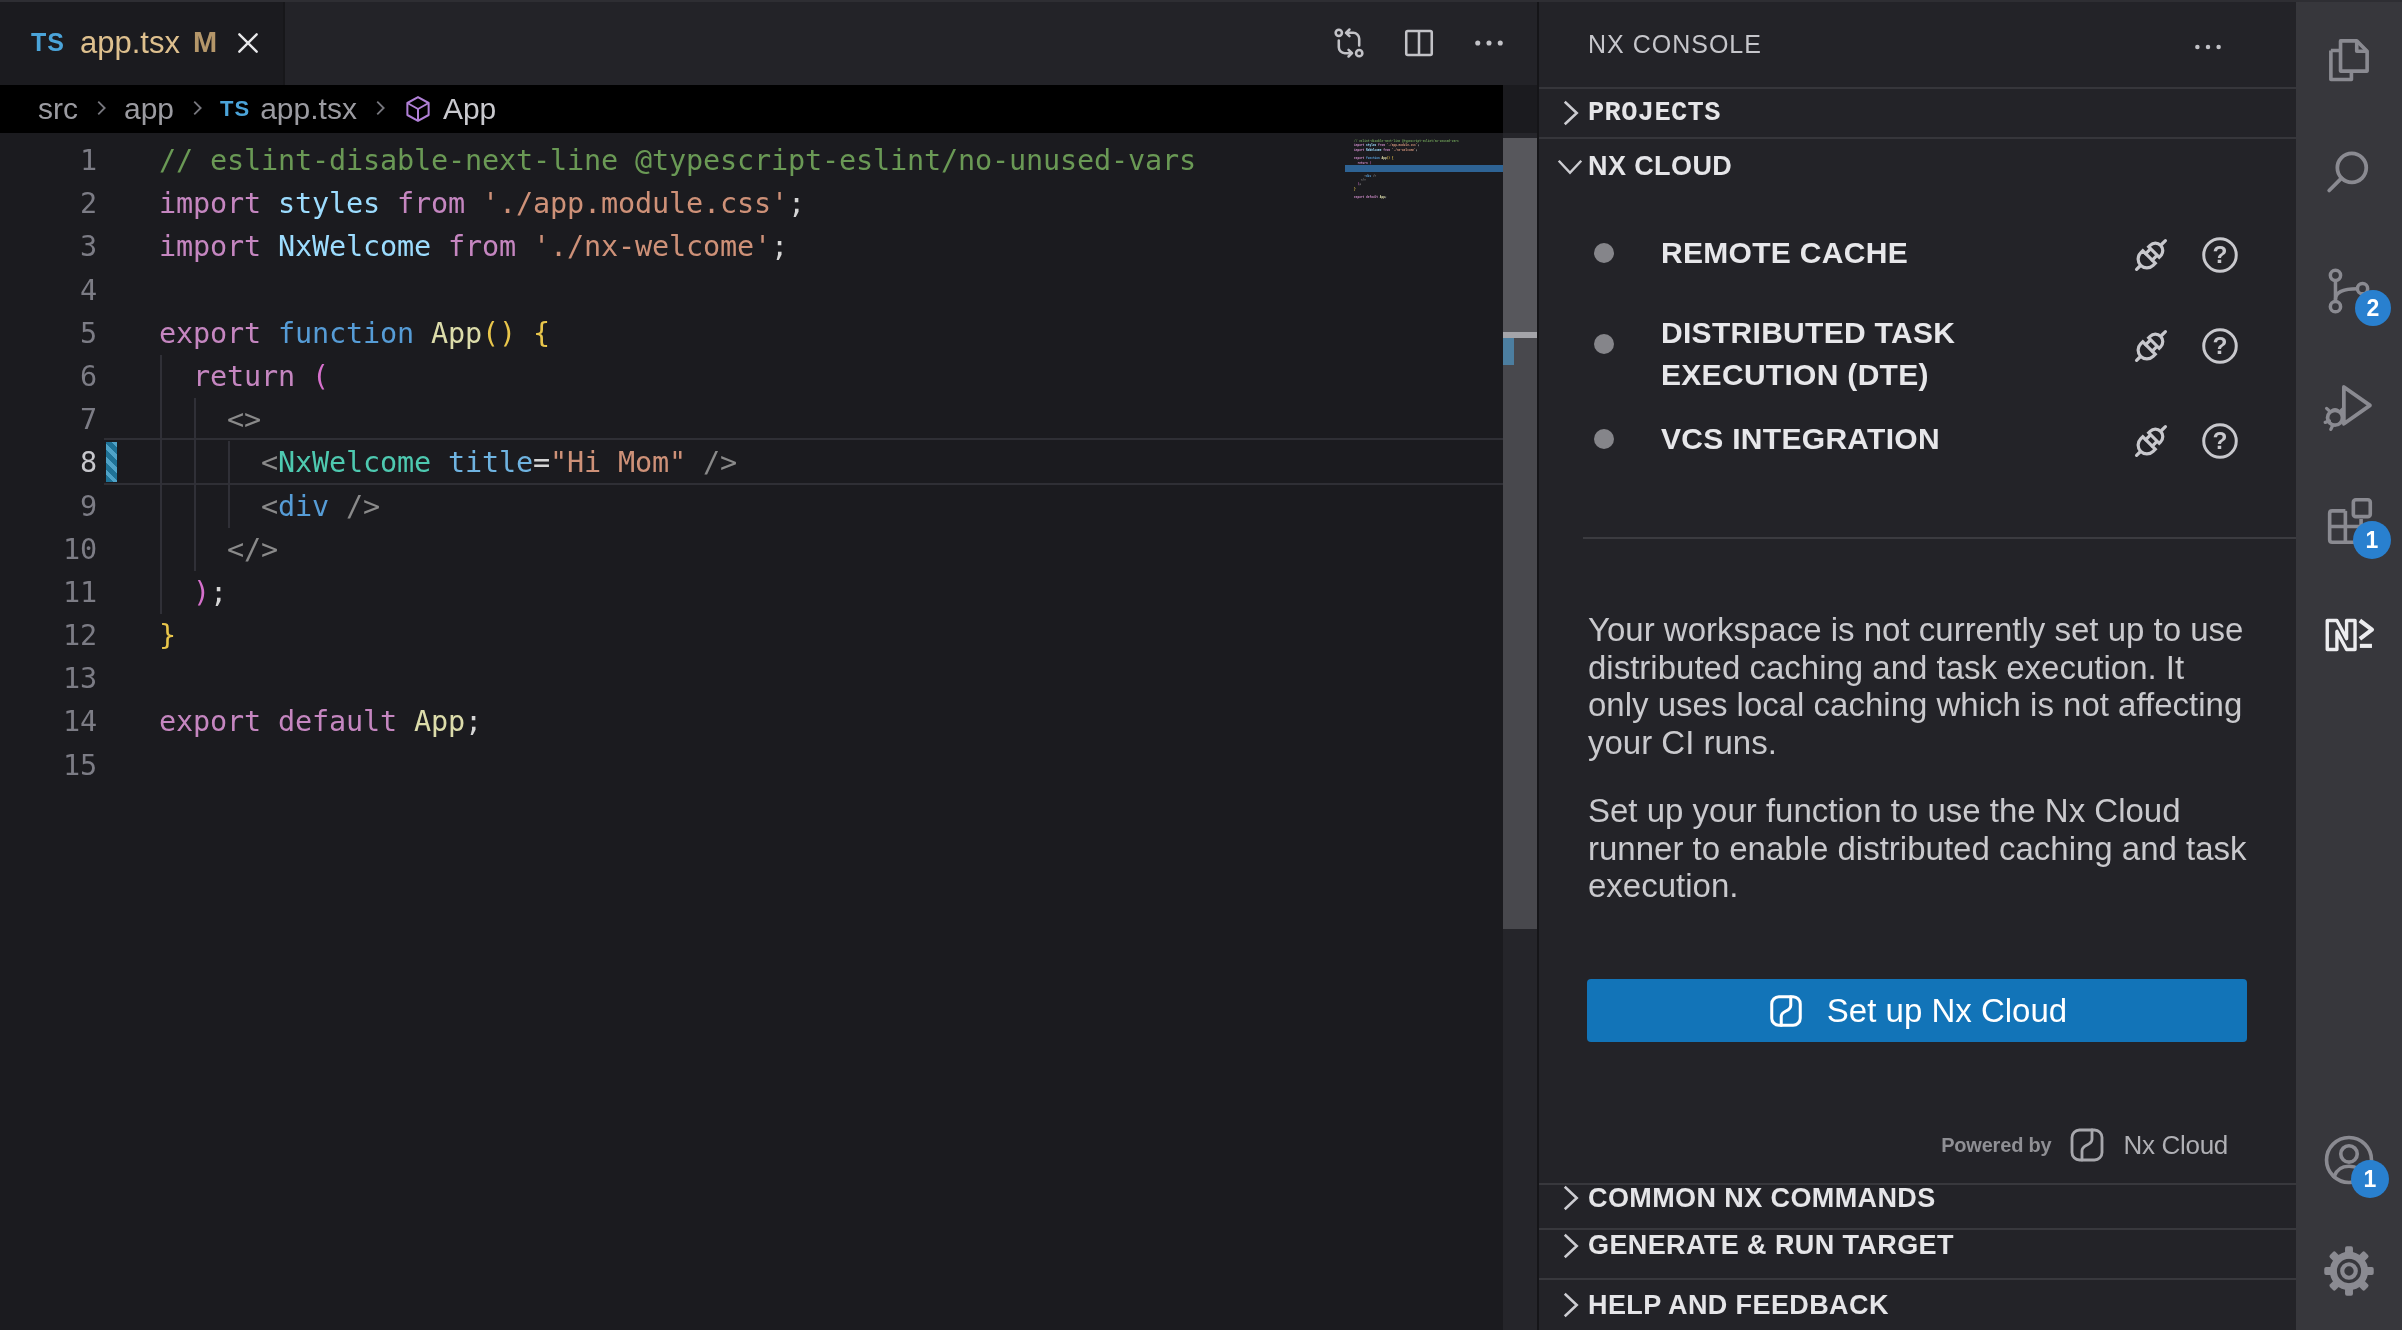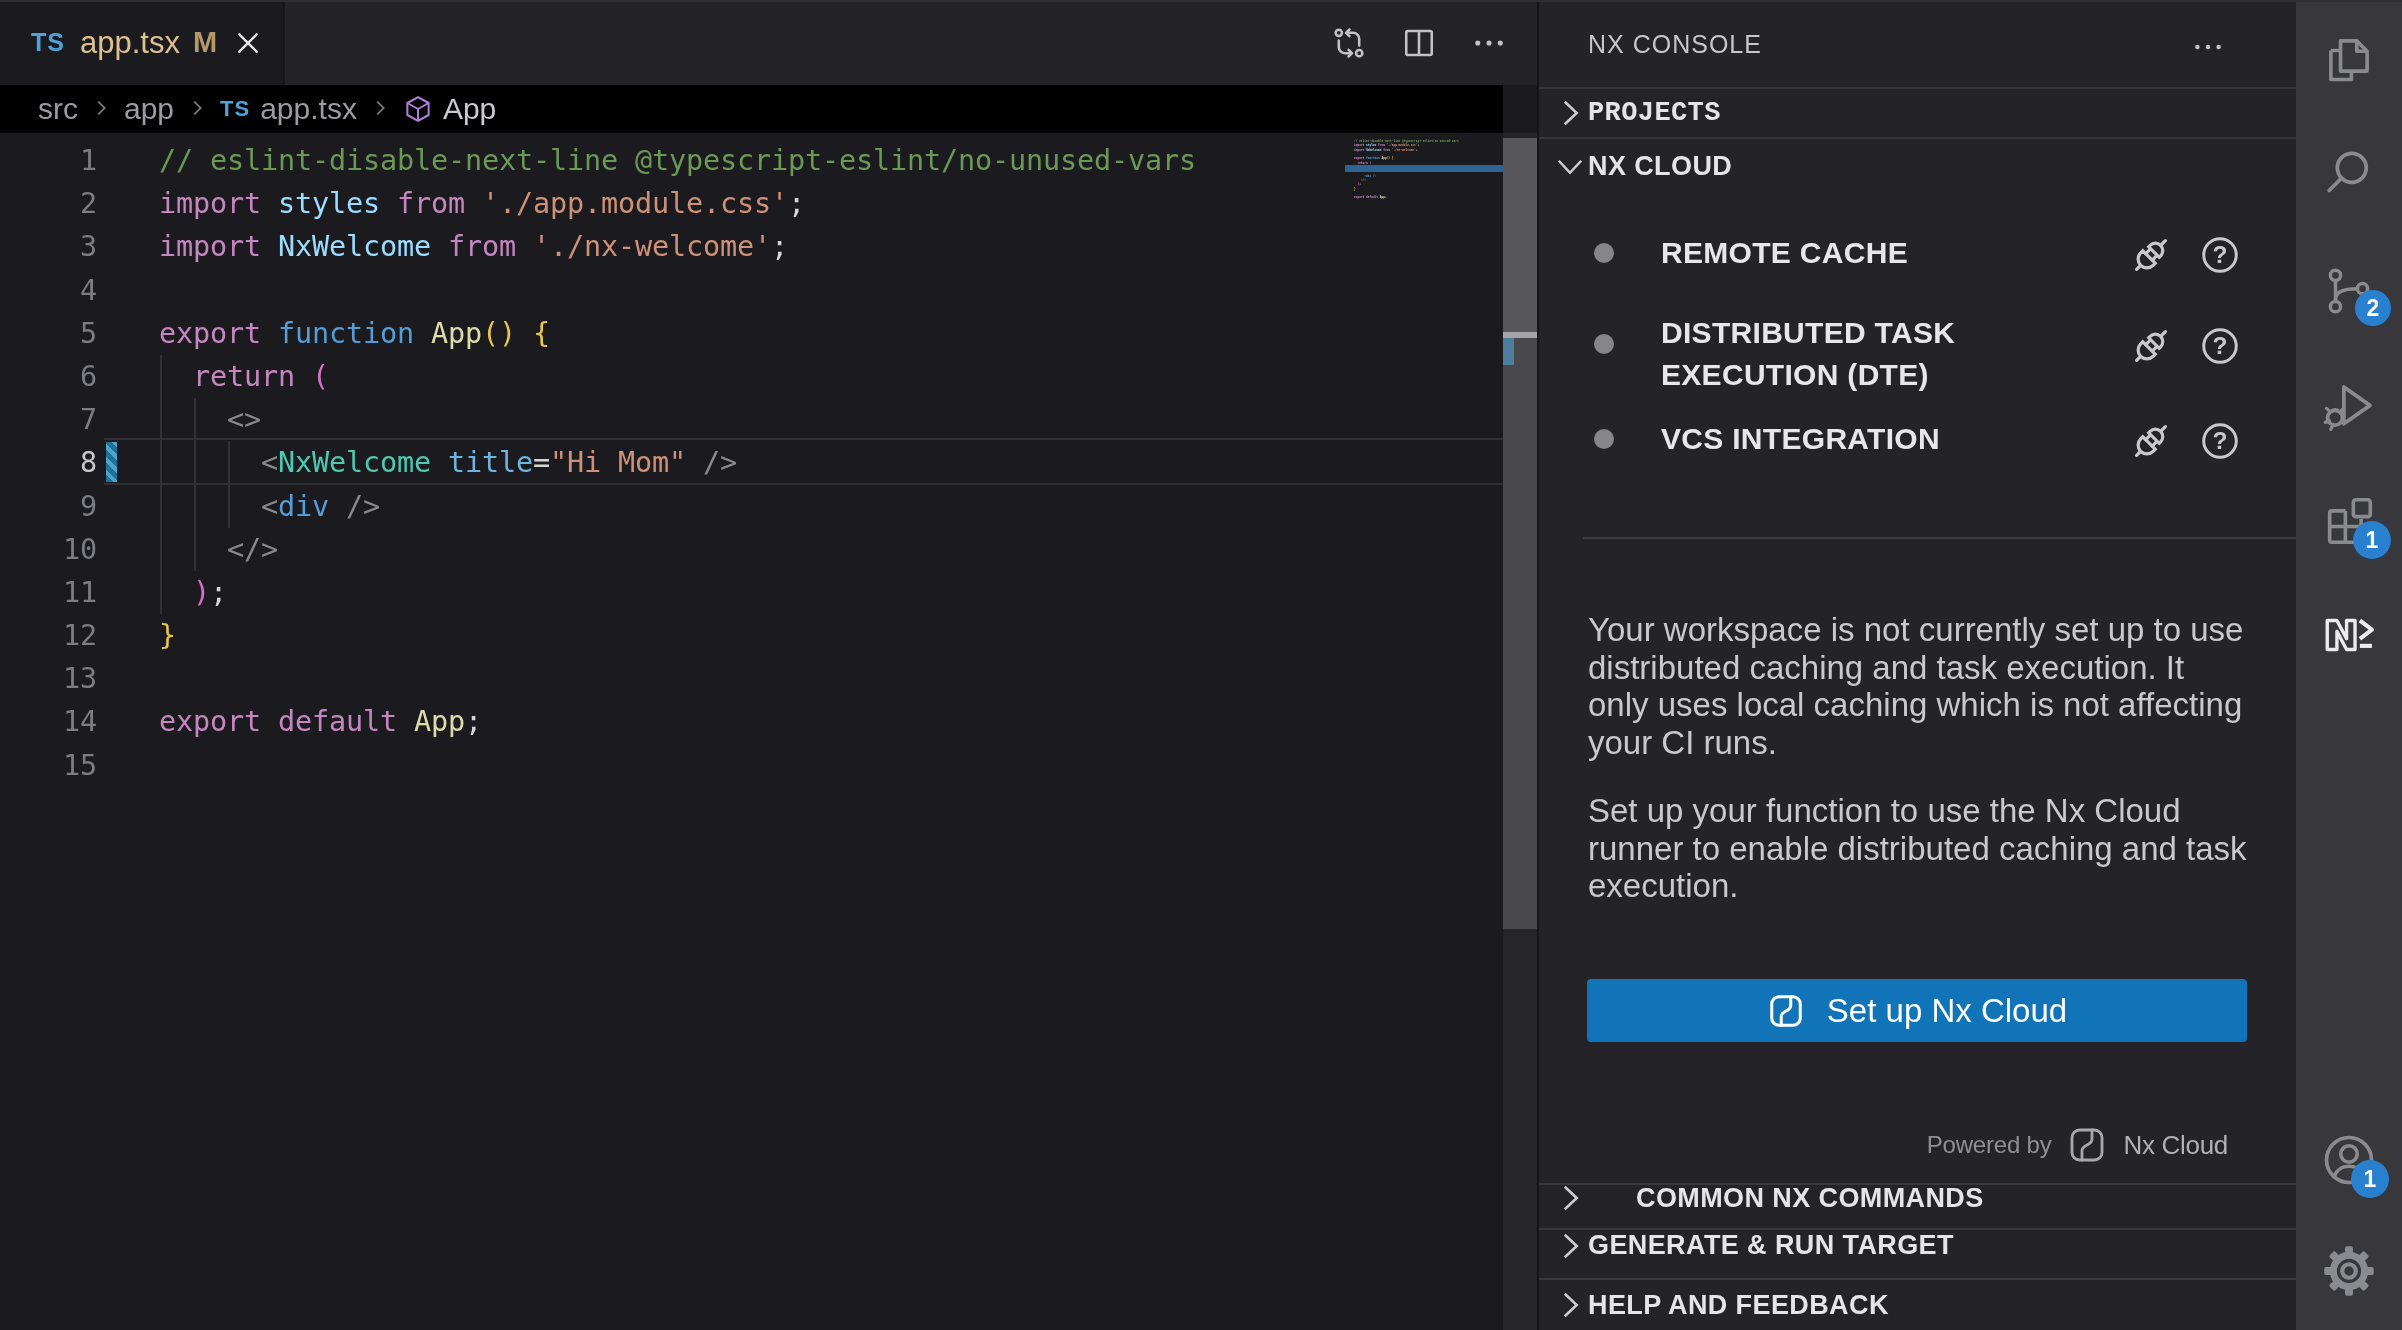--- a/index.html
+++ b/index.html
@@ -61,39 +61,39 @@
 
   
   #panel-header { position:absolute; left:0; top:0; width:759px; height:87px; }
   #panel-title { position:absolute; left:49px; top:30px; font-size:25px; letter-spacing:1px; color:#C6C6CB; }
   #panel-more { position:absolute; left:652px; top:30px; }
   .prow { position:absolute; left:0; width:759px; display:flex; align-items:center; }
   .prow .chev { margin-left:13px; display:flex; }
   .prow .plabel { margin-left:0px; font-size:27px; font-weight:700; color:#E5E5E8; letter-spacing:0.4px; }
   #row-projects { top:87px; height:52px; border-top:2px solid #36363B; border-bottom:2px solid #36363B;font-family:Liberation Mono, monospace; }
   #row-nxcloud  { top:141px; height:50px; }
-  #row-common   { top:1183px; height:28px; border-top:2px solid #38383D;gap:48px; }
+  #row-common   { top:1183px; height:28px; border-top:2px solid #38383D; }
   #row-generate { top:1228px; height:33px; border-top:2px solid #38383D; }
   #row-help     { top:1278px; height:52px; border-top:2px solid #38383D; }
 
   .feature { position:absolute; left:0; width:759px; }
   .bullet { position:absolute; left:55px; width:20px; height:20px; border-radius:50%; background:#85858A; }
   .flabel { position:absolute; left:122px; font-size:30px; font-weight:700; color:#E7E7EA; line-height:42px; letter-spacing:0.3px; }
   .ficons { position:absolute; left:588px; display:flex; gap:24px; align-items:center; }
 
   #wv-divider { position:absolute; left:44px; top:537px; width:715px; height:2px; background:#3B3B40; }
   .wv-p { position:absolute; left:49px; width:662px; font-size:33px; line-height:37.5px; color:#C9C9CD; }
   #wv-p1 { top:611px; }
   #wv-p2 { top:792px; }
 
   #setup-btn { position:absolute; left:48px; top:979px; width:660px; height:63px; background:#1274B8;
      border:none; border-radius:4px; display:flex; align-items:center; justify-content:center; gap:22px;
      color:#FFFFFF; font-size:33px; font-family:"Liberation Sans", sans-serif; cursor:pointer; }
   #powered { position:absolute; right:68px; top:1122px; height:46px; display:flex; align-items:center; gap:16px; }
-  #powered .pb-text { font-size:24px; font-weight:400; color:#8F8F94; letter-spacing:-0.2px; }
+  #powered .pb-text { font-size:20px; font-weight:700; color:#8F8F94; letter-spacing:-0.2px; }
   #powered .pb-brand { font-size:26px; color:#B0B0B5; letter-spacing:-0.3px; }
 
   
   .ab-item { position:absolute; left:0; width:106px; display:flex; justify-content:center; }
   .ab-badge { position:absolute; border-radius:50%; background:#2980CF; color:#fff;
      font-size:23px; font-weight:700; display:flex; align-items:center; justify-content:center; }
 </style>
 </head>
 <body>
 

